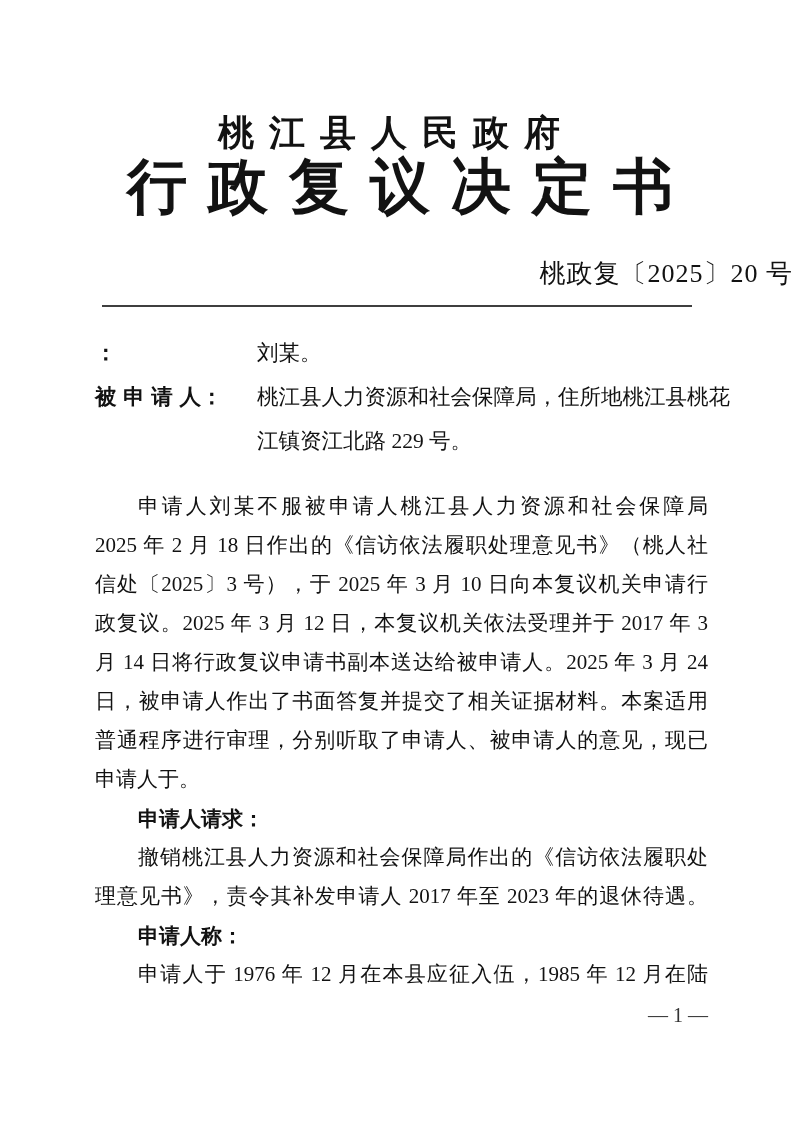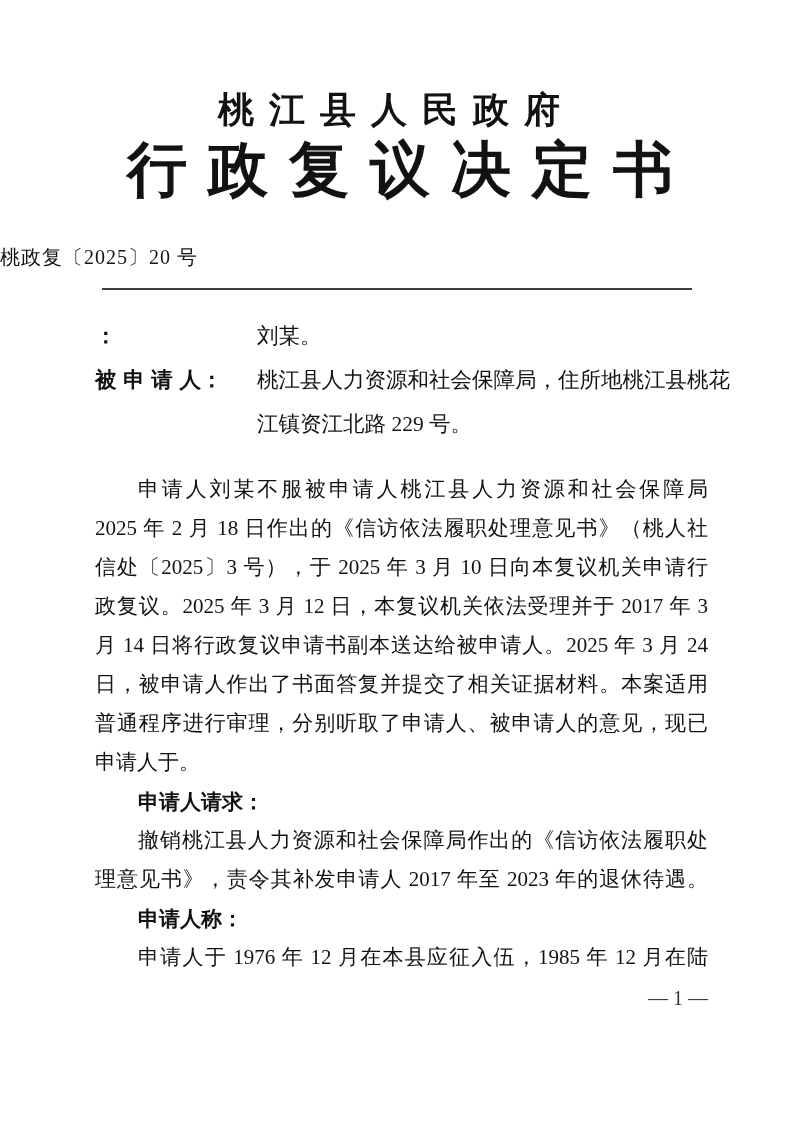--- a/index.html
+++ b/index.html
@@ -7,42 +7,42 @@
     position: relative;
     width: 793px;
     height: 1122px;
     background: #ffffff;
     color: #121212;
     font-family: "Liberation Serif", "DejaVu Serif", serif;
     overflow: hidden;
   }
   
   .title1 {
-    margin-top: 90px;
+    margin-top: 113px;
     text-align: center;
     font-size: 36px;
     line-height: 40px;
     font-weight: bold;
     letter-spacing: 15px;
     font-family: "Liberation Serif", "DejaVu Serif", serif;
   }
   .title2 {
-    margin-top: 10px;
+    margin-top: 4px;
     text-align: center;
     font-size: 60px;
     line-height: 60px;
     font-weight: 800;
     letter-spacing: 21px;
     padding-left: 28px;
     font-family: "Liberation Sans", "DejaVu Sans", sans-serif;
   }
   .doc-number {
     margin-top: 46px;
-    text-align: left;
-    font-size: 20px;
+    text-align: right;
+    font-size: 26px;
     line-height: 22px;
     letter-spacing: 1px;
   }
   .rule {
     margin: 20px auto 0 auto;
     width: 590px;
     border-top: 2px solid #3f3f3f;
   }
   
   .parties {

